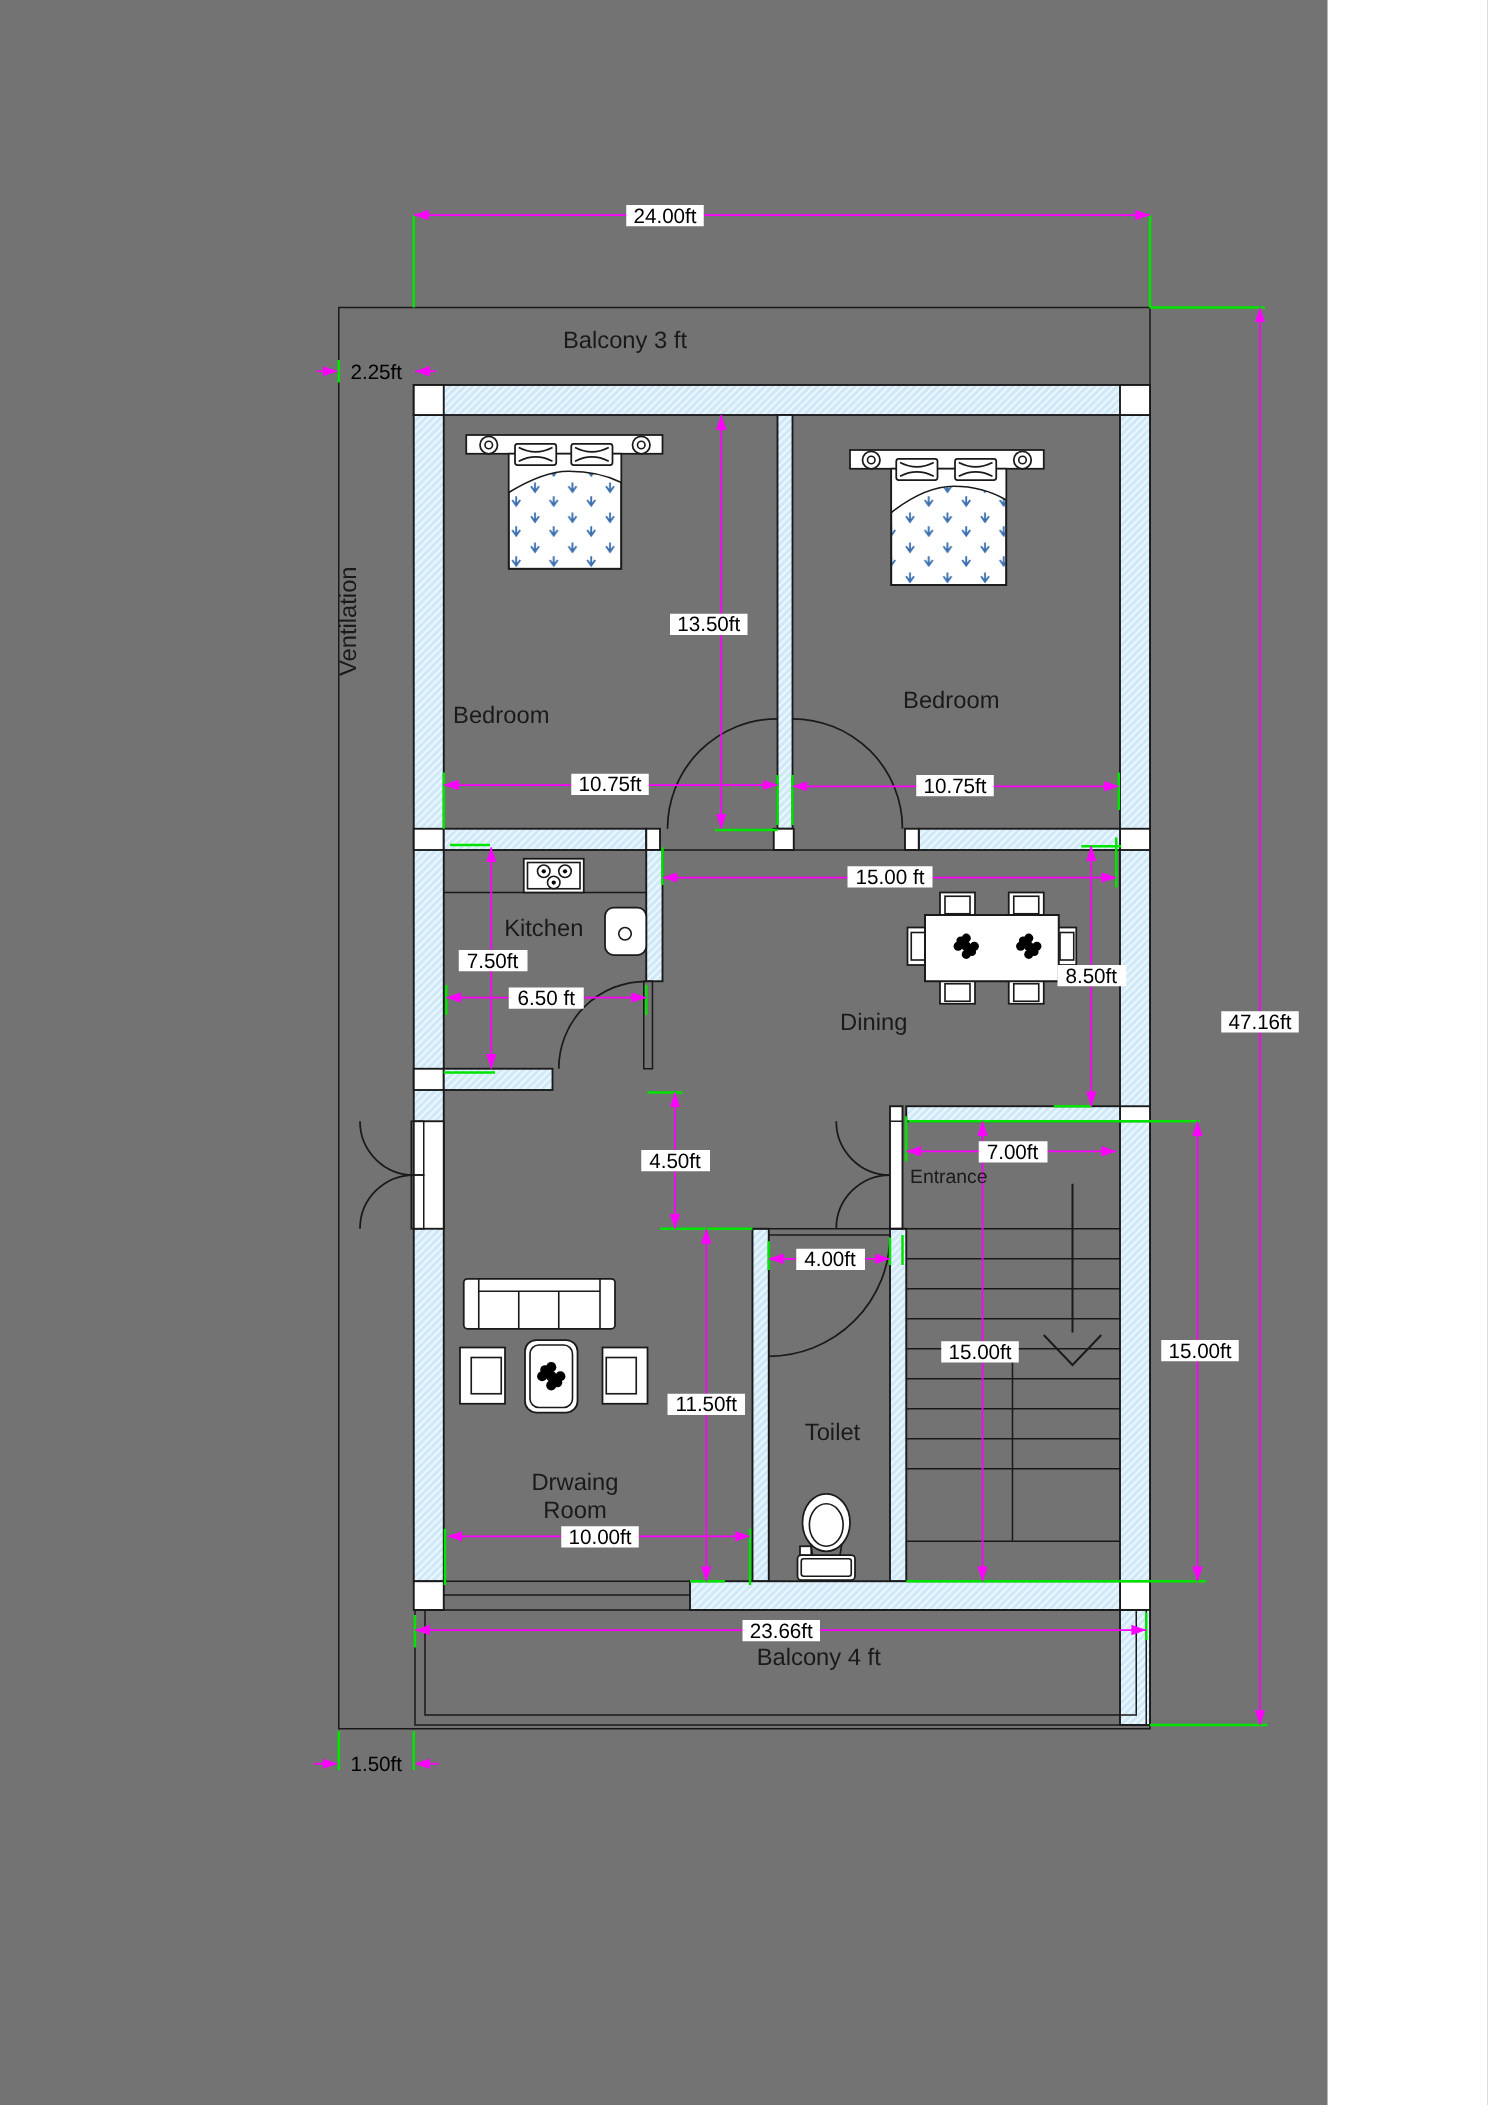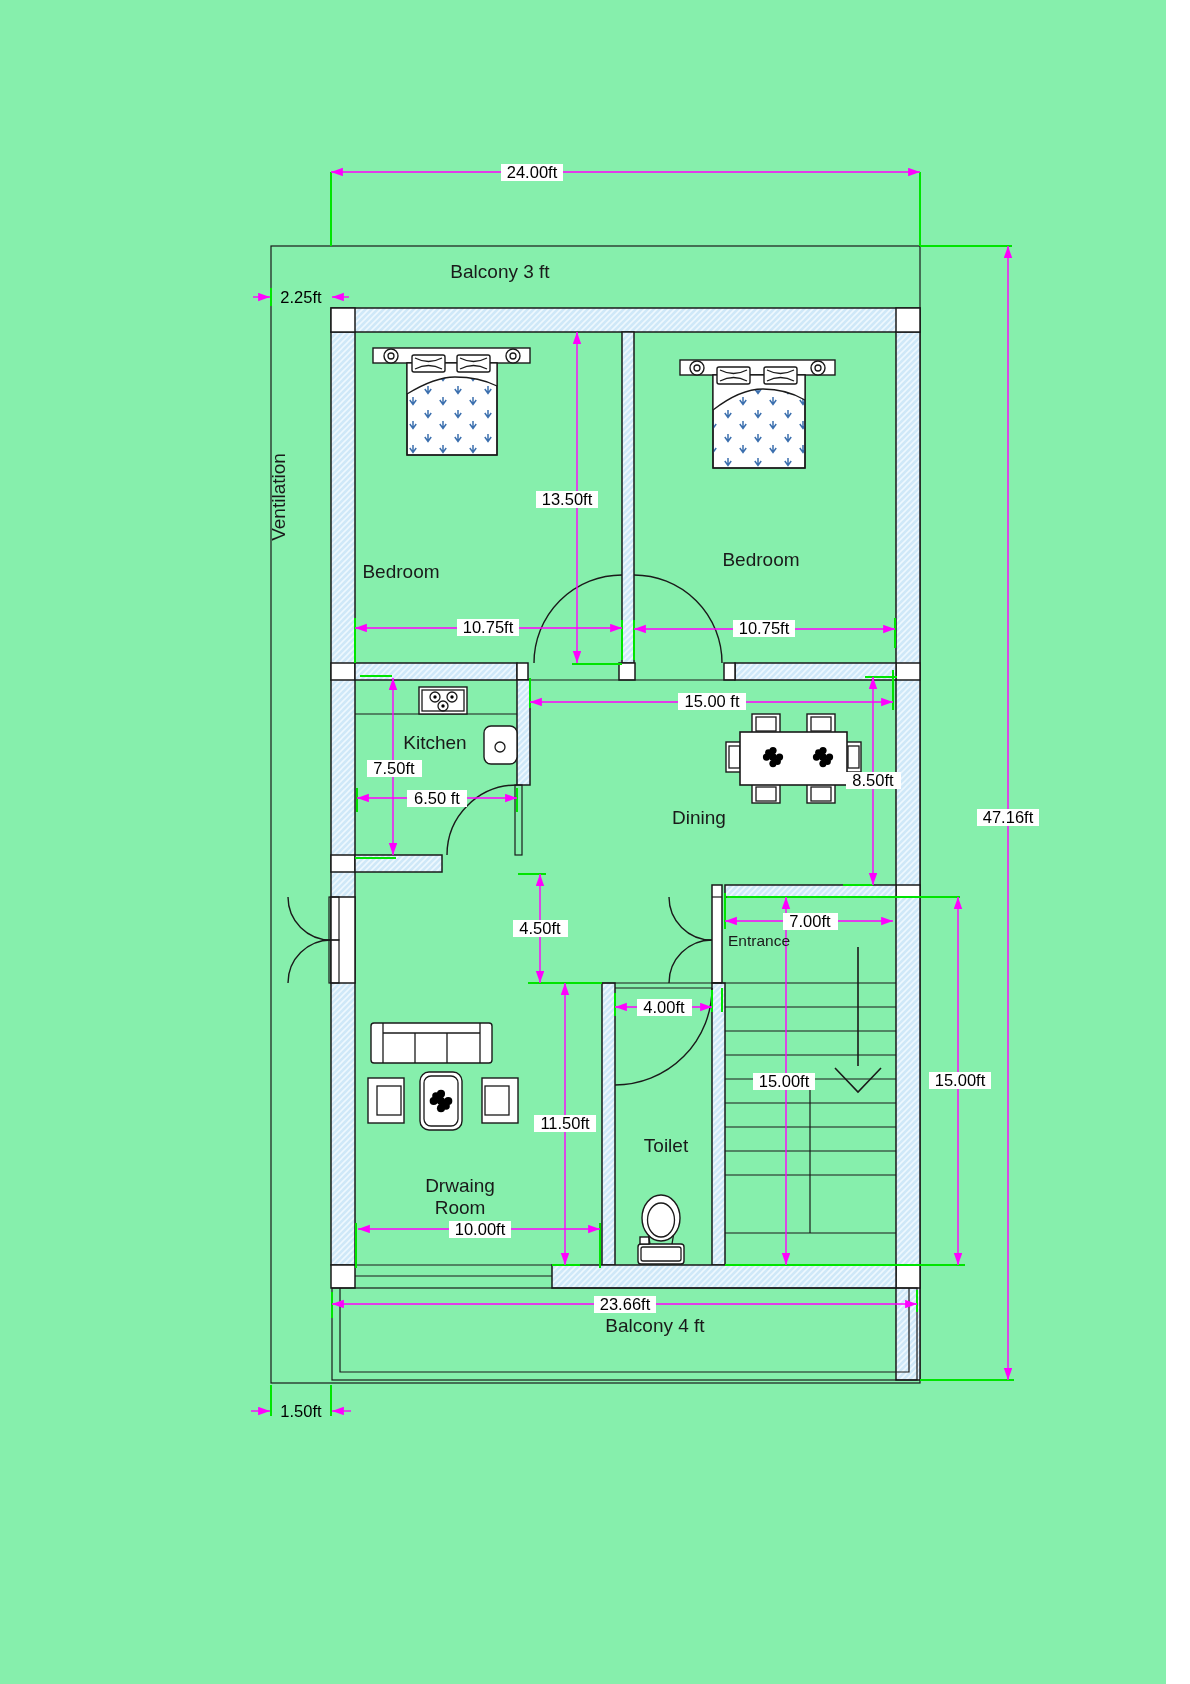--- a/index.html
+++ b/index.html
@@ -1,16 +1,16 @@
 <!DOCTYPE html>
 <html><head>
 <meta charset="utf-8">
 <style>
   html,body{margin:0;padding:0;background:#fff;}
-  #stage{position:relative;width:1166px;height:1684px;background:#86efac;overflow:hidden;
+  #stage{position:relative;width:1062px;height:1684px;background:#737373;overflow:hidden;
          font-family:"Liberation Sans", sans-serif;}
   svg{position:absolute;left:0;top:0;}
   text{fill:#1a1a1a;}
   .room-label{font-size:19px;}
   .dim-label{font-size:16.5px;fill:#000;}
   .small-label{font-size:15.5px;}
   .wall{stroke:#1a1a1a;stroke-width:1.5;}
   .thin{stroke:#1a1a1a;stroke-width:1.2;fill:none;}
   .furn{stroke:#1a1a1a;stroke-width:1.4;fill:#fff;}
   .furnl{stroke:#1a1a1a;stroke-width:1.3;fill:none;}

